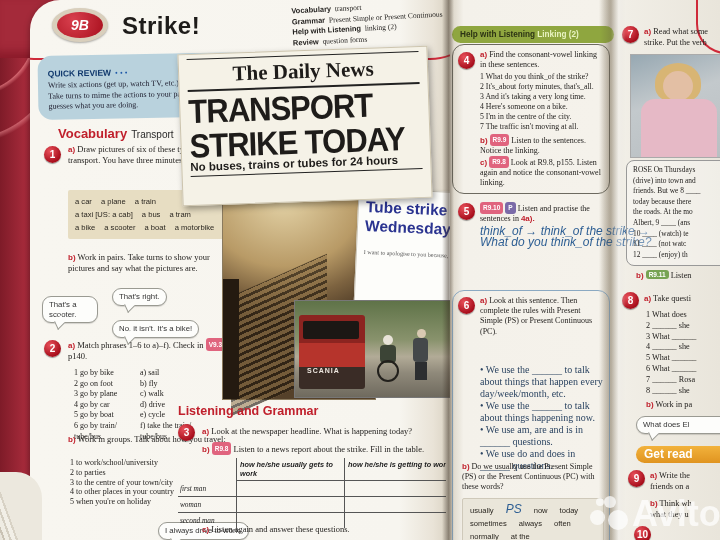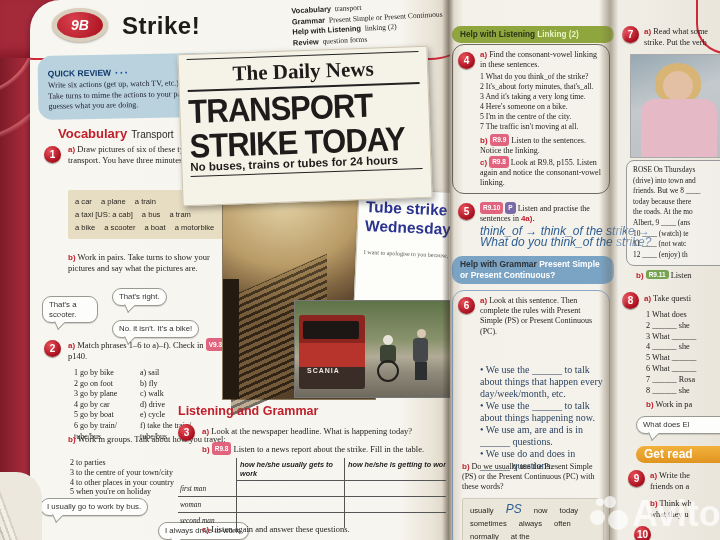--- a/index.html
+++ b/index.html
@@ -151,27 +151,26 @@
       <div style="display:flex">
           <span style="width:66px">6  go by train/ tube/bus</span>
           <span style="width:80px">f)  take the train/ tube/bus</span>
         </div>
     </div>
     <div class="abs t" style="left:38px;top:434px;width:158px;">
       <span class="lab">b)</span>
       <span>Work in groups. Talk about how you travel:</span>
     </div>
     <div class="abs" style="left:40px;top:458px;width:170px;font-size:8px;line-height:9.8px;">
+      <div>1  to work/school/university</div>
       <div>2  to parties</div>
       <div>3  to the centre of your town/city</div>
       <div>4  to other places in your country</div>
       <div>5  when you're on holiday</div>
     </div>
-    <div class="bubble" style="left:10px;top:498px;">
-      <span>I usually go to work by bus.</span></div>
     <div class="bubble" style="left:128px;top:522px;">
       <span>I always drive to work.</span></div>
 
     <div class="abs" style="left:192px;top:182px;width:228px;height:216px;">
       <div class="abs" style="left:0;top:0;width:152px;height:216px;border:1px solid #8a7a5e;
                   background:radial-gradient(ellipse 140px 120px at 40% 8%,#e3d2a6,#b89a66 55%,#7d6340 80%,#55412a);">
         <div class="abs" style="left:8px;top:92px;width:96px;height:120px;transform:skewY(-24deg);
                     background:repeating-linear-gradient(0deg,rgba(25,17,8,.6) 0 3px,rgba(140,112,70,.55) 3px 7px);"></div>
         <div class="abs" style="left:0;top:96px;width:16px;height:120px;background:#241a10;"></div>
       </div>
@@ -285,24 +284,20 @@
       <span class="badge">R9.10</span>
       <span class="badge violet">P</span>
       <span>Listen and practise the sentences in</span>
       <span class="lab">4a).</span>
     </div>
     <div class="abs ital-blue" style="left:30px;top:226px;width:132px;">
       <div class="nowrap">think_of → think_of the strike →</div>
       <div class="nowrap">What do you think_of the strike?</div>
     </div>
 
-    <div class="abs sec-bar" style="left:2px;top:256px;width:146px;background:#7aa3c4;color:#2d3136;font-size:8.4px;">
-      <span>Help with Grammar</span>
-      <span style="color:#fff;">Present Simple or Present Continuous?</span>
-    </div>
 
     <div class="abs boxed-blue" style="left:2px;top:290px;width:156px;height:260px;"></div>
     <div class="abs circle" style="left:8px;top:297px;">6</div>
     <div class="abs" style="left:30px;top:296px;width:124px;font-size:8px;line-height:10.2px;">
       <span class="lab">a)</span>
       <span>Look at this sentence. Then complete the rules with Present Simple (PS) or Present Continuous (PC).</span>
     </div>
     <div class="abs" style="left:30px;top:364px;width:126px;">
       <div class="rule">•  We use the ______ to talk about things that happen every day/week/month, etc.</div>
       <div class="rule">•  We use the ______ to talk about things happening now.</div>

